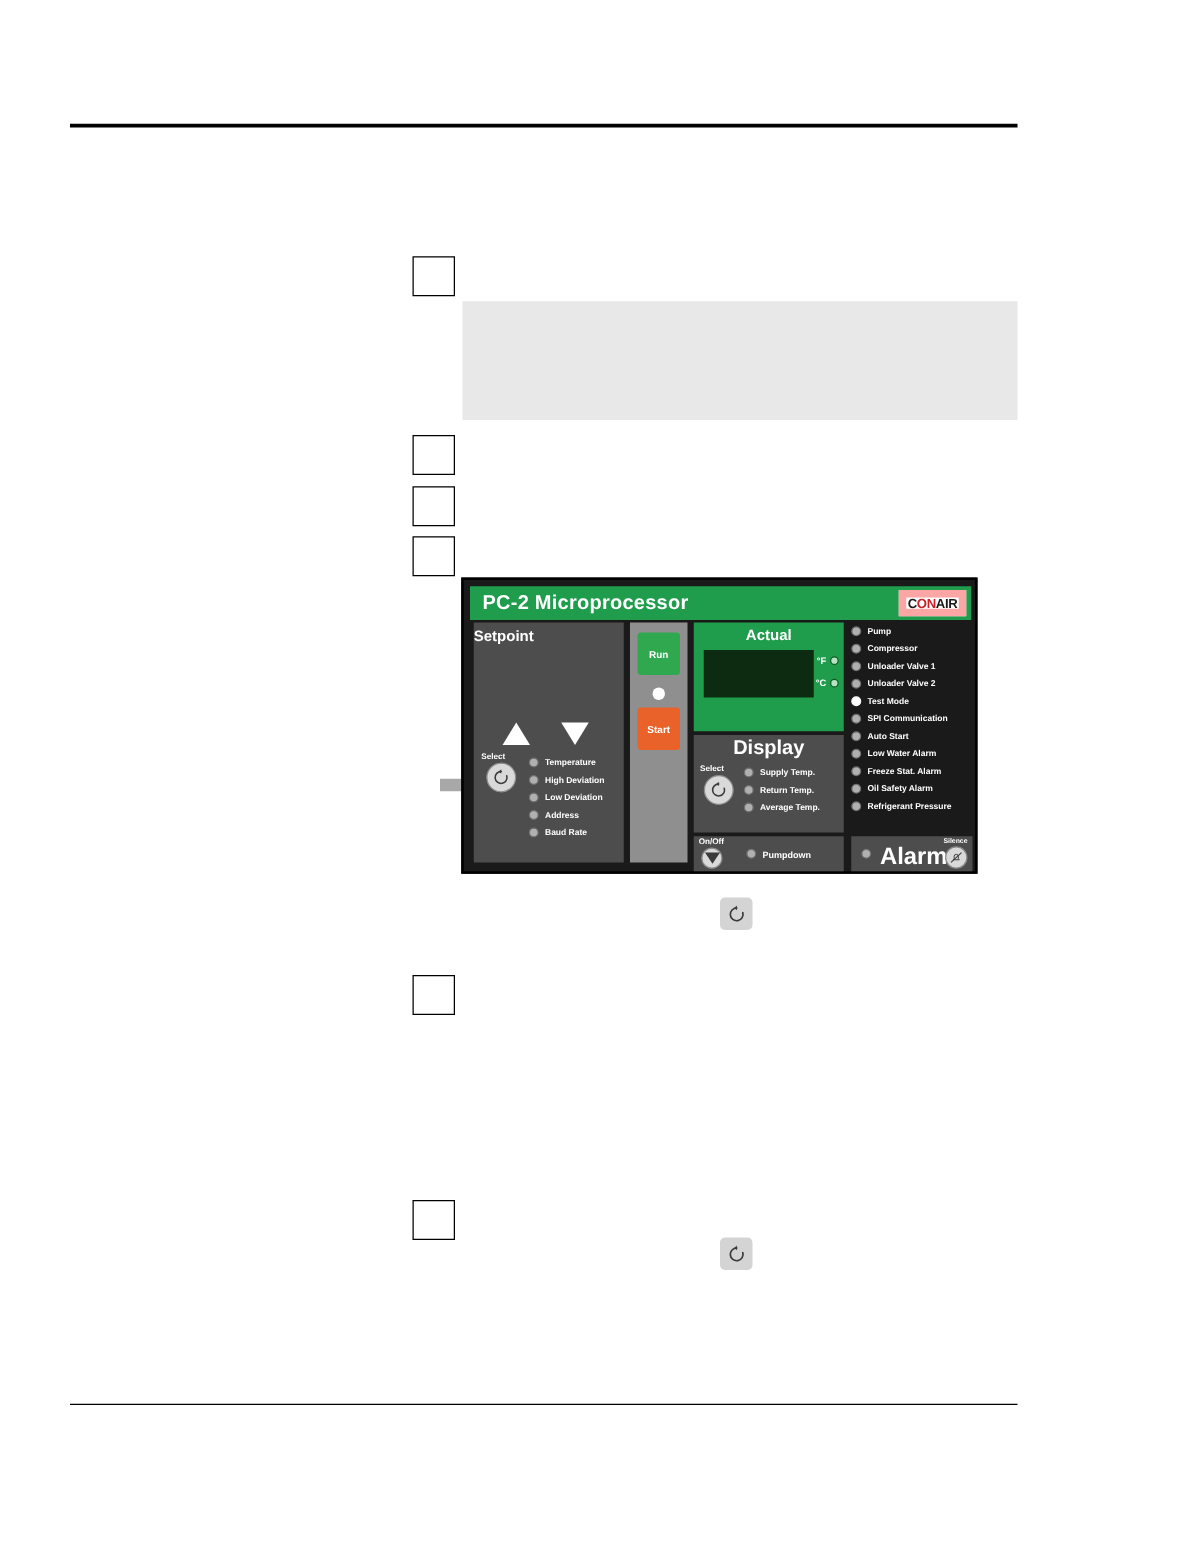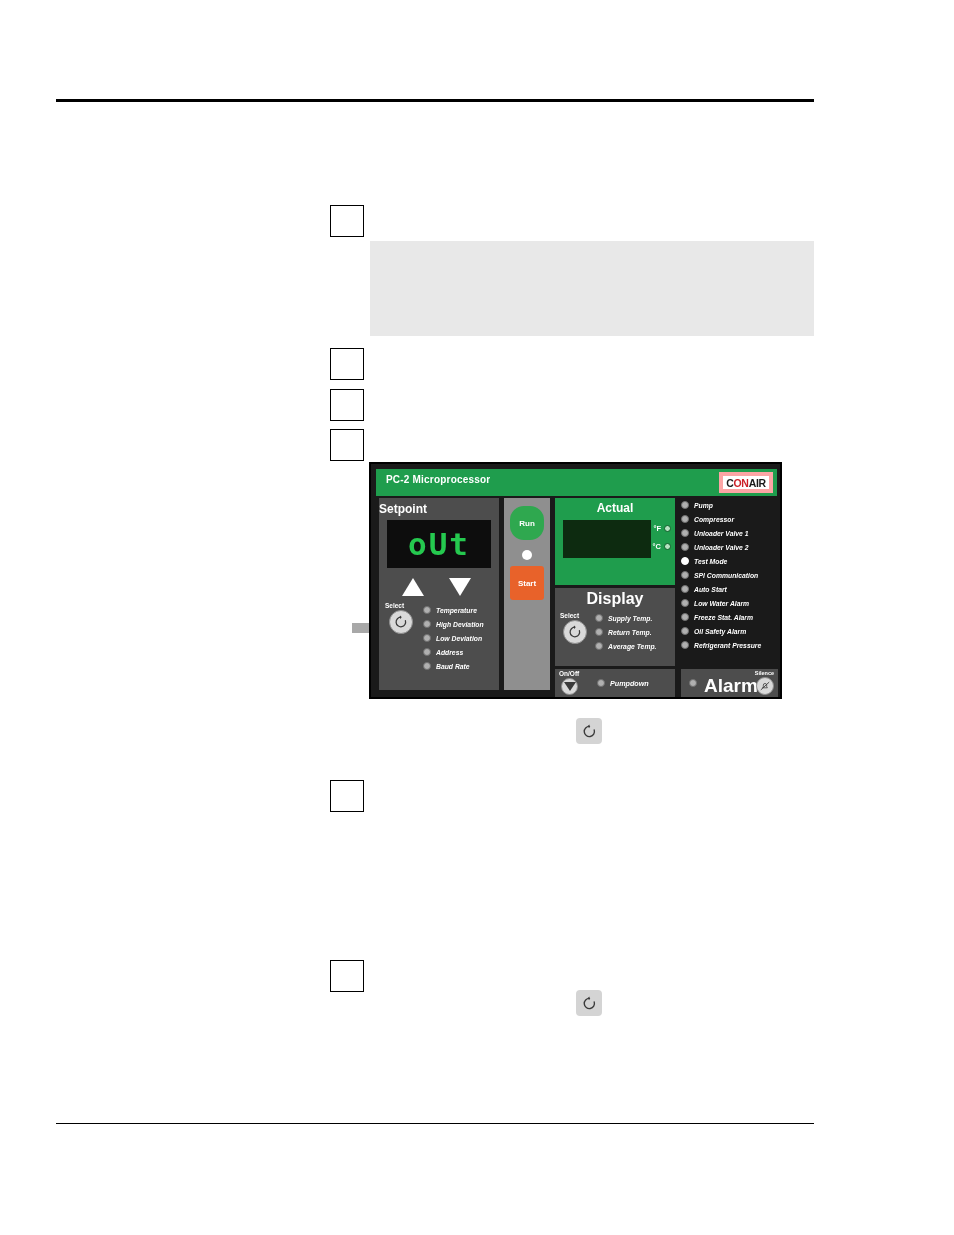--- a/index.html
+++ b/index.html
@@ -91,33 +91,33 @@
     left: 5px;
     top: 5px;
     width: 401px;
     height: 27px;
     background: #1f9d4d;
   }
   .panel-title {
     position: absolute;
     left: 10px;
     top: 5px;
-    font-size: 10px;
+    font-size: 16px;
     font-weight: bold;
     color: #ffffff;
     letter-spacing: 0.2px;
   }
   .brand-plate {
     position: absolute;
     right: 4px;
     top: 3px;
     width: 54px;
     height: 21px;
     background: #ffffff;
-    border: 4px solid #fca5a5;
+    border: 6px solid #fca5a5;
     box-sizing: border-box;
     display: flex;
     align-items: center;
     justify-content: center;
   }
   .brand-text {
     font-size: 10.5px;
     font-weight: bold;
     color: #1a1a1a;
     letter-spacing: -0.3px;
@@ -187,21 +187,20 @@
     align-items: center;
     justify-content: center;
     box-sizing: border-box;
   }
   .led-list { position: absolute; }
   .led-row {
     position: relative;
     height: 14px;
     display: flex;
     align-items: center;
-    font-style: italic;
   }
   .led {
     width: 8px;
     height: 8px;
     border-radius: 50%;
     background: #b0b0b0;
     border: 1px solid #6f6f6f;
     box-sizing: border-box;
     flex: 0 0 auto;
   }
@@ -229,21 +228,21 @@
     width: 34px;
     height: 34px;
     border-radius: 3px;
     display: flex;
     align-items: center;
     justify-content: center;
     font-size: 8px;
     font-weight: bold;
     color: #ffffff;
   }
-  .btn-run  { top: 8px;  background: #2fa84f; border-radius: 14px; }
+  .btn-run  { top: 8px;  background: #2fa84f; }
   .btn-stop { top: 68px; background: #e8622a; }
   .mid-led {
     position: absolute;
     left: 18px;
     top: 52px;
     width: 10px;
     height: 10px;
     border-radius: 50%;
     background: #ffffff;
   }
@@ -412,23 +411,20 @@
   <div class="panel-header">
     <div class="panel-title">PC-2 Microprocessor</div>
     <div class="brand-plate">
       <span class="brand-text"><span>C</span><span class="red">ON</span><span>AIR</span></span>
     </div>
   </div>
 
   <div class="setpoint-box">
     <div class="setpoint-label">Setpoint</div>
 
-    <div class="seven-seg">
-      <span class="seg-text">oUt</span>
-    </div>
 
     <div class="arrow-up"></div>
     <div class="arrow-down"></div>
 
     <div class="sel-label" style="left:6px; top:104px;">Select</div>
 
     <div class="round-btn" style="left:10px; top:112px; width:24px; height:24px;">
       <svg width="14" height="14" viewBox="0 0 20 20" aria-hidden="true">
         <path d="M10 3.2 A6.8 6.8 0 1 0 16.3 8" fill="none" stroke="#3a3a3a" stroke-width="1.8" stroke-linecap="round"></path>
         <path d="M10 0.6 L10 5.6 L7.2 3.1 Z" fill="#3a3a3a"></path>

